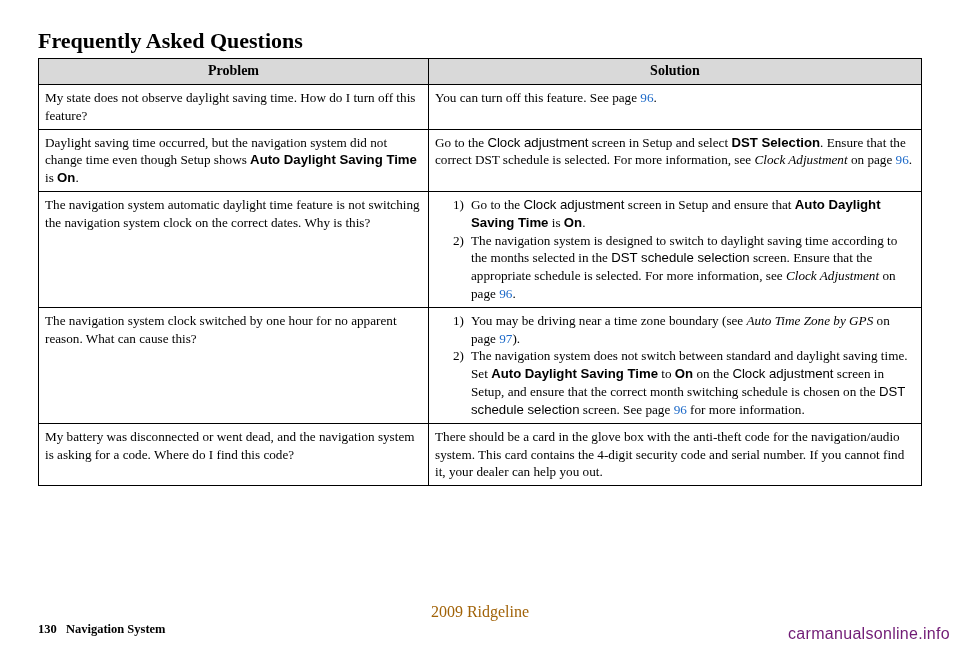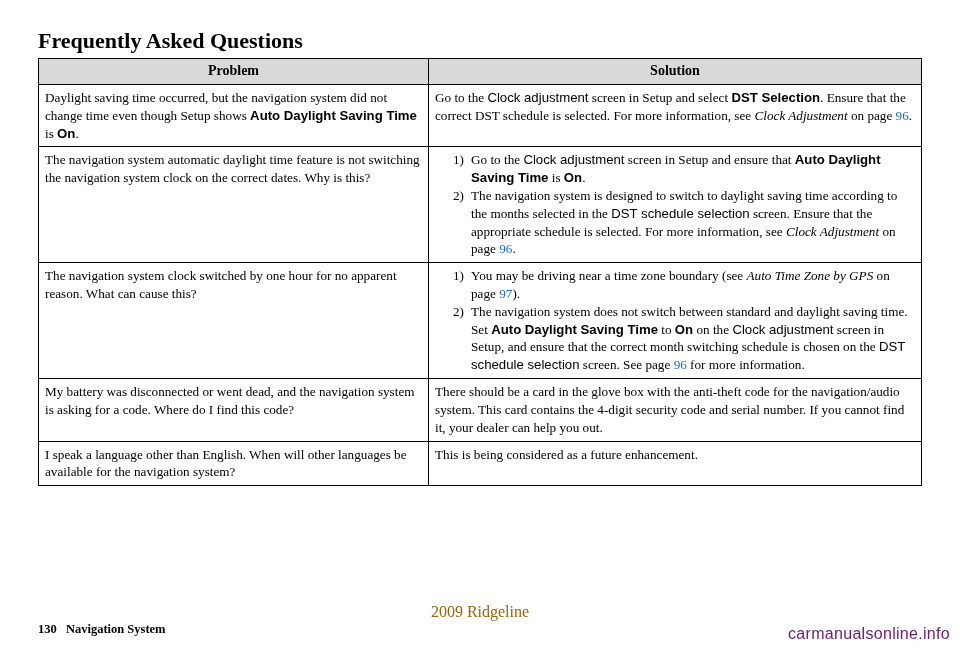--- a/index.html
+++ b/index.html
@@ -90,20 +90,26 @@
       <col class="solution">
     </colgroup>
   <thead>
     <tr>
       <th>Problem</th>
       <th>Solution</th>
     </tr>
   </thead>
   <tbody>
 
+    <tr>
+      <td>My state does not observe daylight saving time. How do I turn off this feature?</td>
+      <td>
+        <span>You can turn off this feature. See page </span><span class="link">96</span><span>.</span>
+      </td>
+    </tr>
 
     <tr>
       <td>
         <span>Daylight saving time occurred, but the navigation system did not change time even though Setup shows </span><span class="sans-bold">Auto Daylight Saving Time</span><span> is </span><span class="sans-bold">On</span><span>.</span>
       </td>
       <td>
         <span>Go to the </span><span class="sans">Clock adjustment</span><span> screen in Setup and select </span><span class="sans-bold">DST Selection</span><span>. Ensure that the correct DST schedule is selected. For more information, see </span><span class="italic">Clock Adjustment</span><span> on page </span><span class="link">96</span><span>.</span>
       </td>
     </tr>
 
@@ -145,24 +151,20 @@
           </div>
         </div>
       </td>
     </tr>
 
     <tr>
       <td>My battery was disconnected or went dead, and the navigation system is asking for a code. Where do I find this code?</td>
       <td>There should be a card in the glove box with the anti-theft code for the navigation/audio system. This card contains the 4-digit security code and serial number. If you cannot find it, your dealer can help you out.</td>
     </tr>
 
-    <tr>
-      <td>I speak a language other than English. When will other languages be available for the navigation system?</td>
-      <td>This is being considered as a future enhancement.</td>
-    </tr>
   </tbody>
 </table>
 
 <div class="footer">
   <span class="footer-left">
     <span class="pgnum">130</span>
     <span class="section">Navigation System</span>
   </span>
   <span class="footer-center">2009  Ridgeline</span>
 </div>

